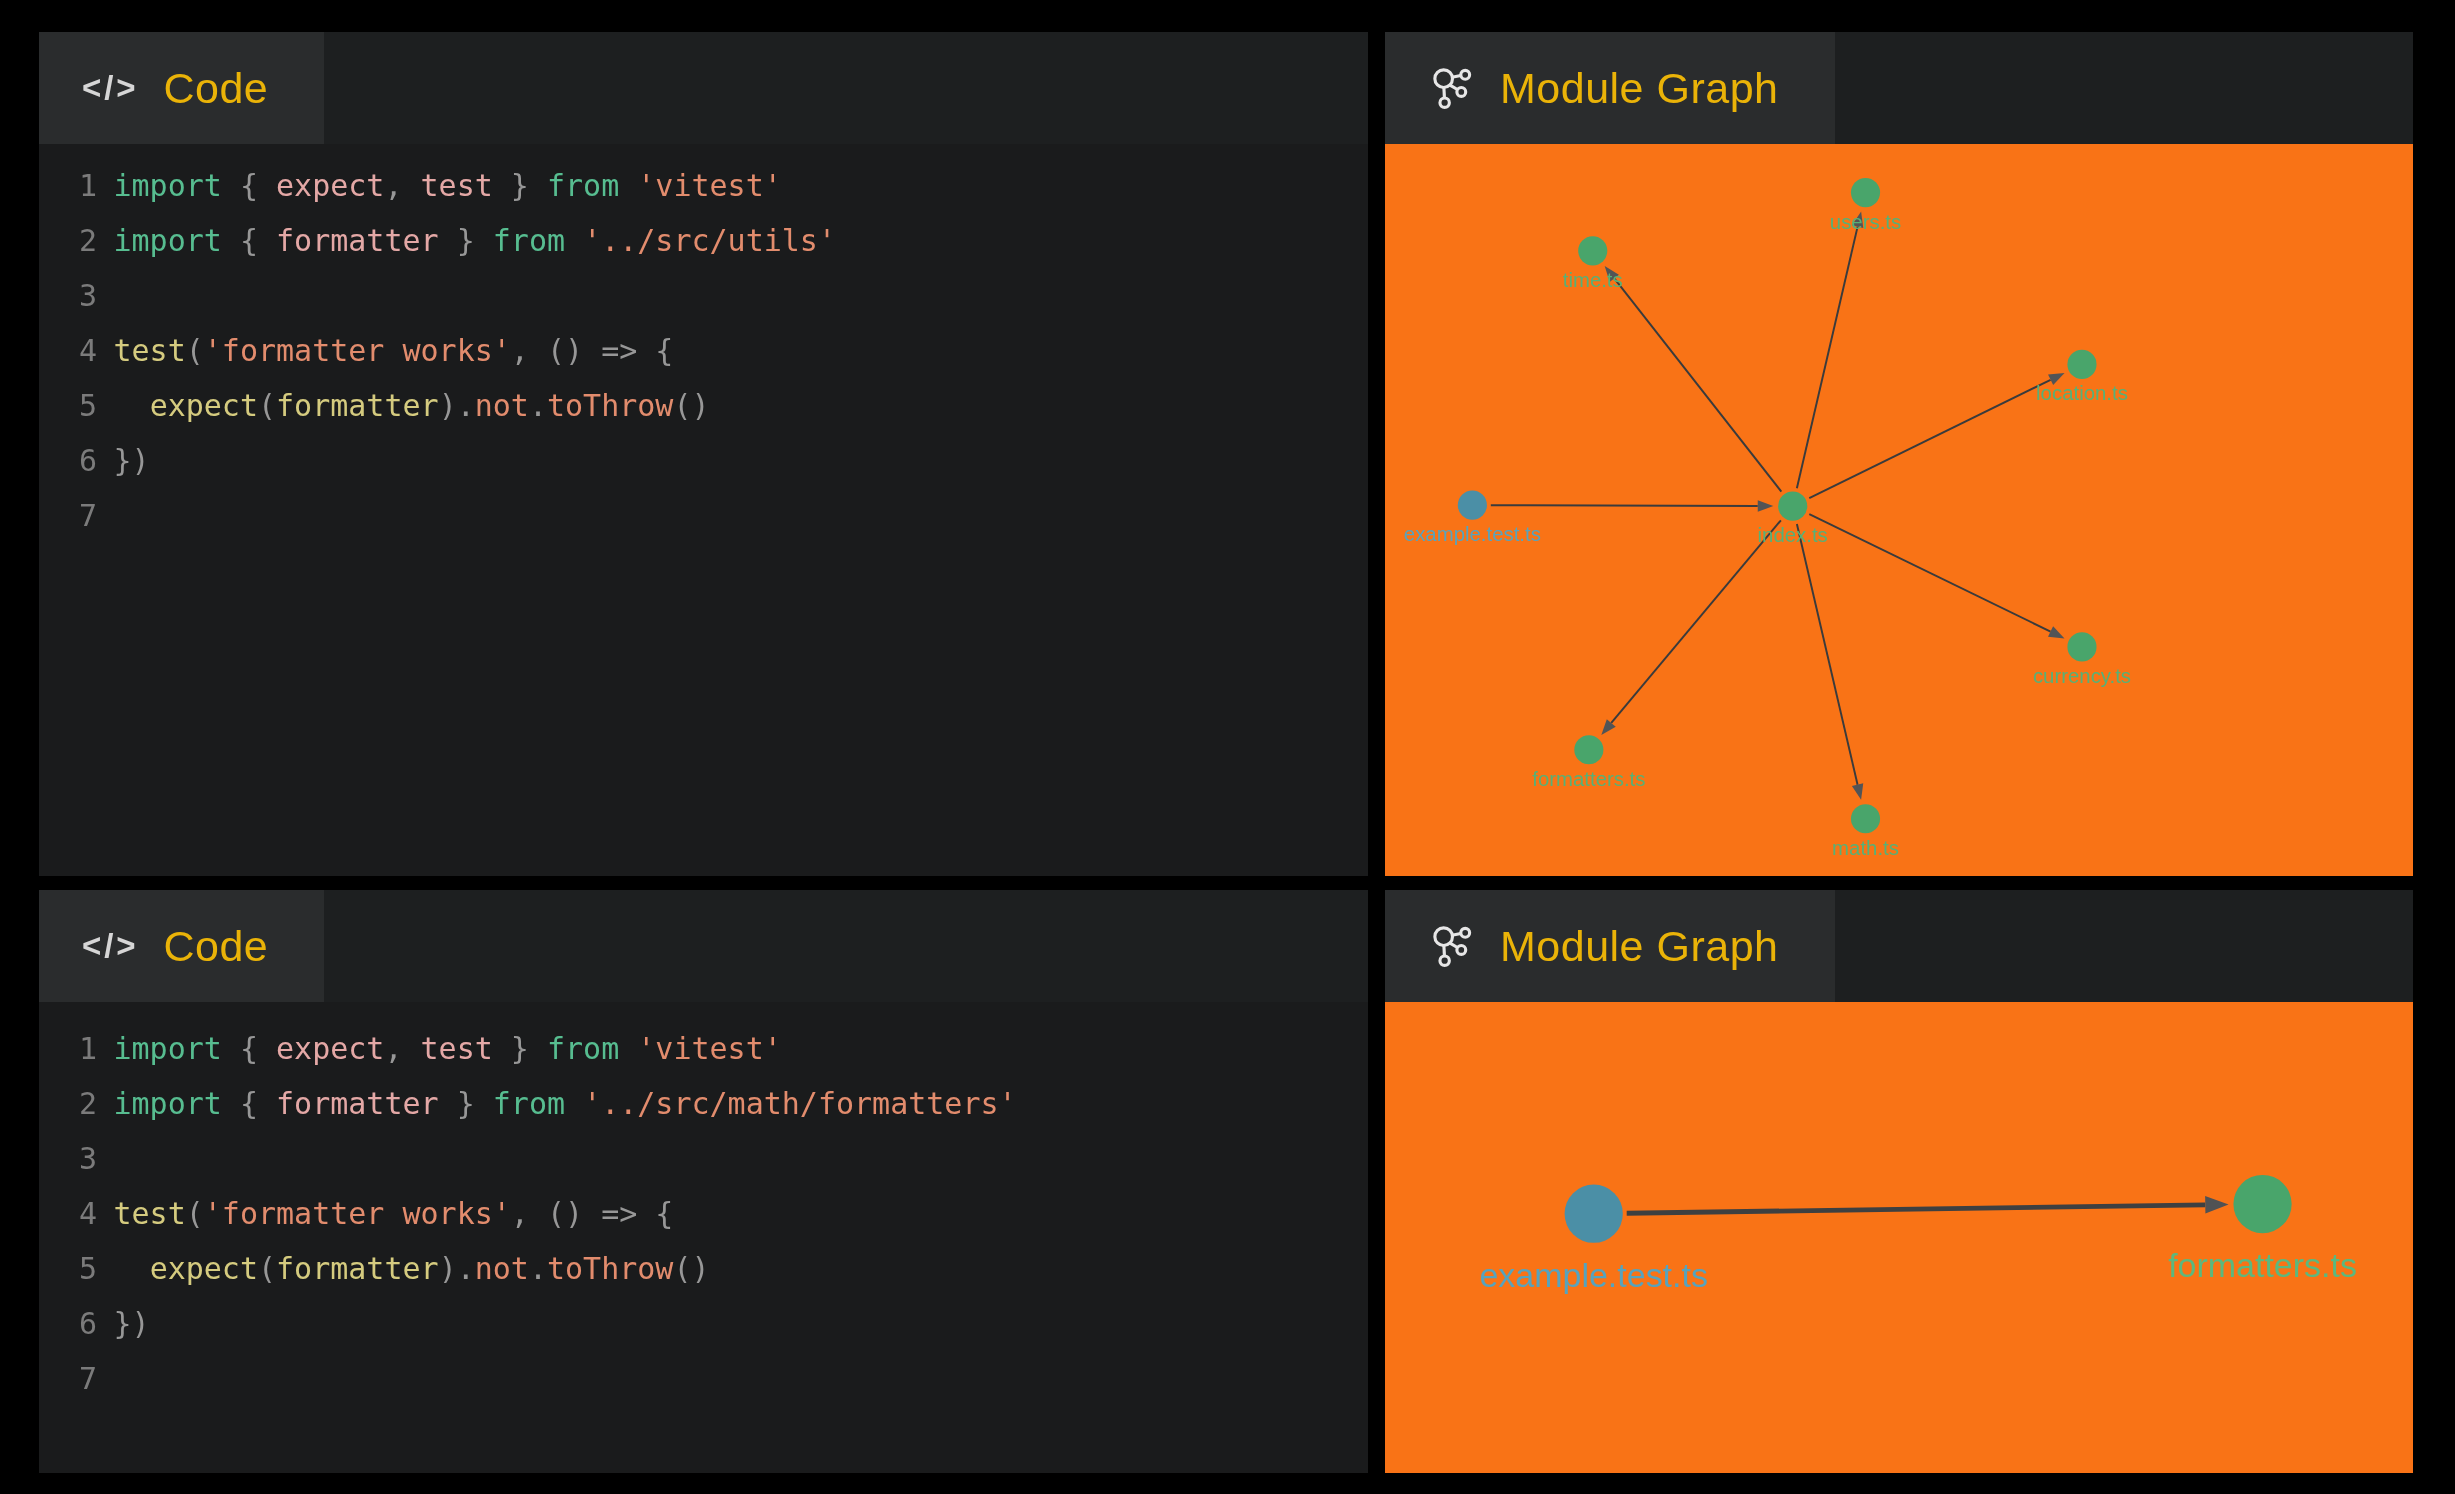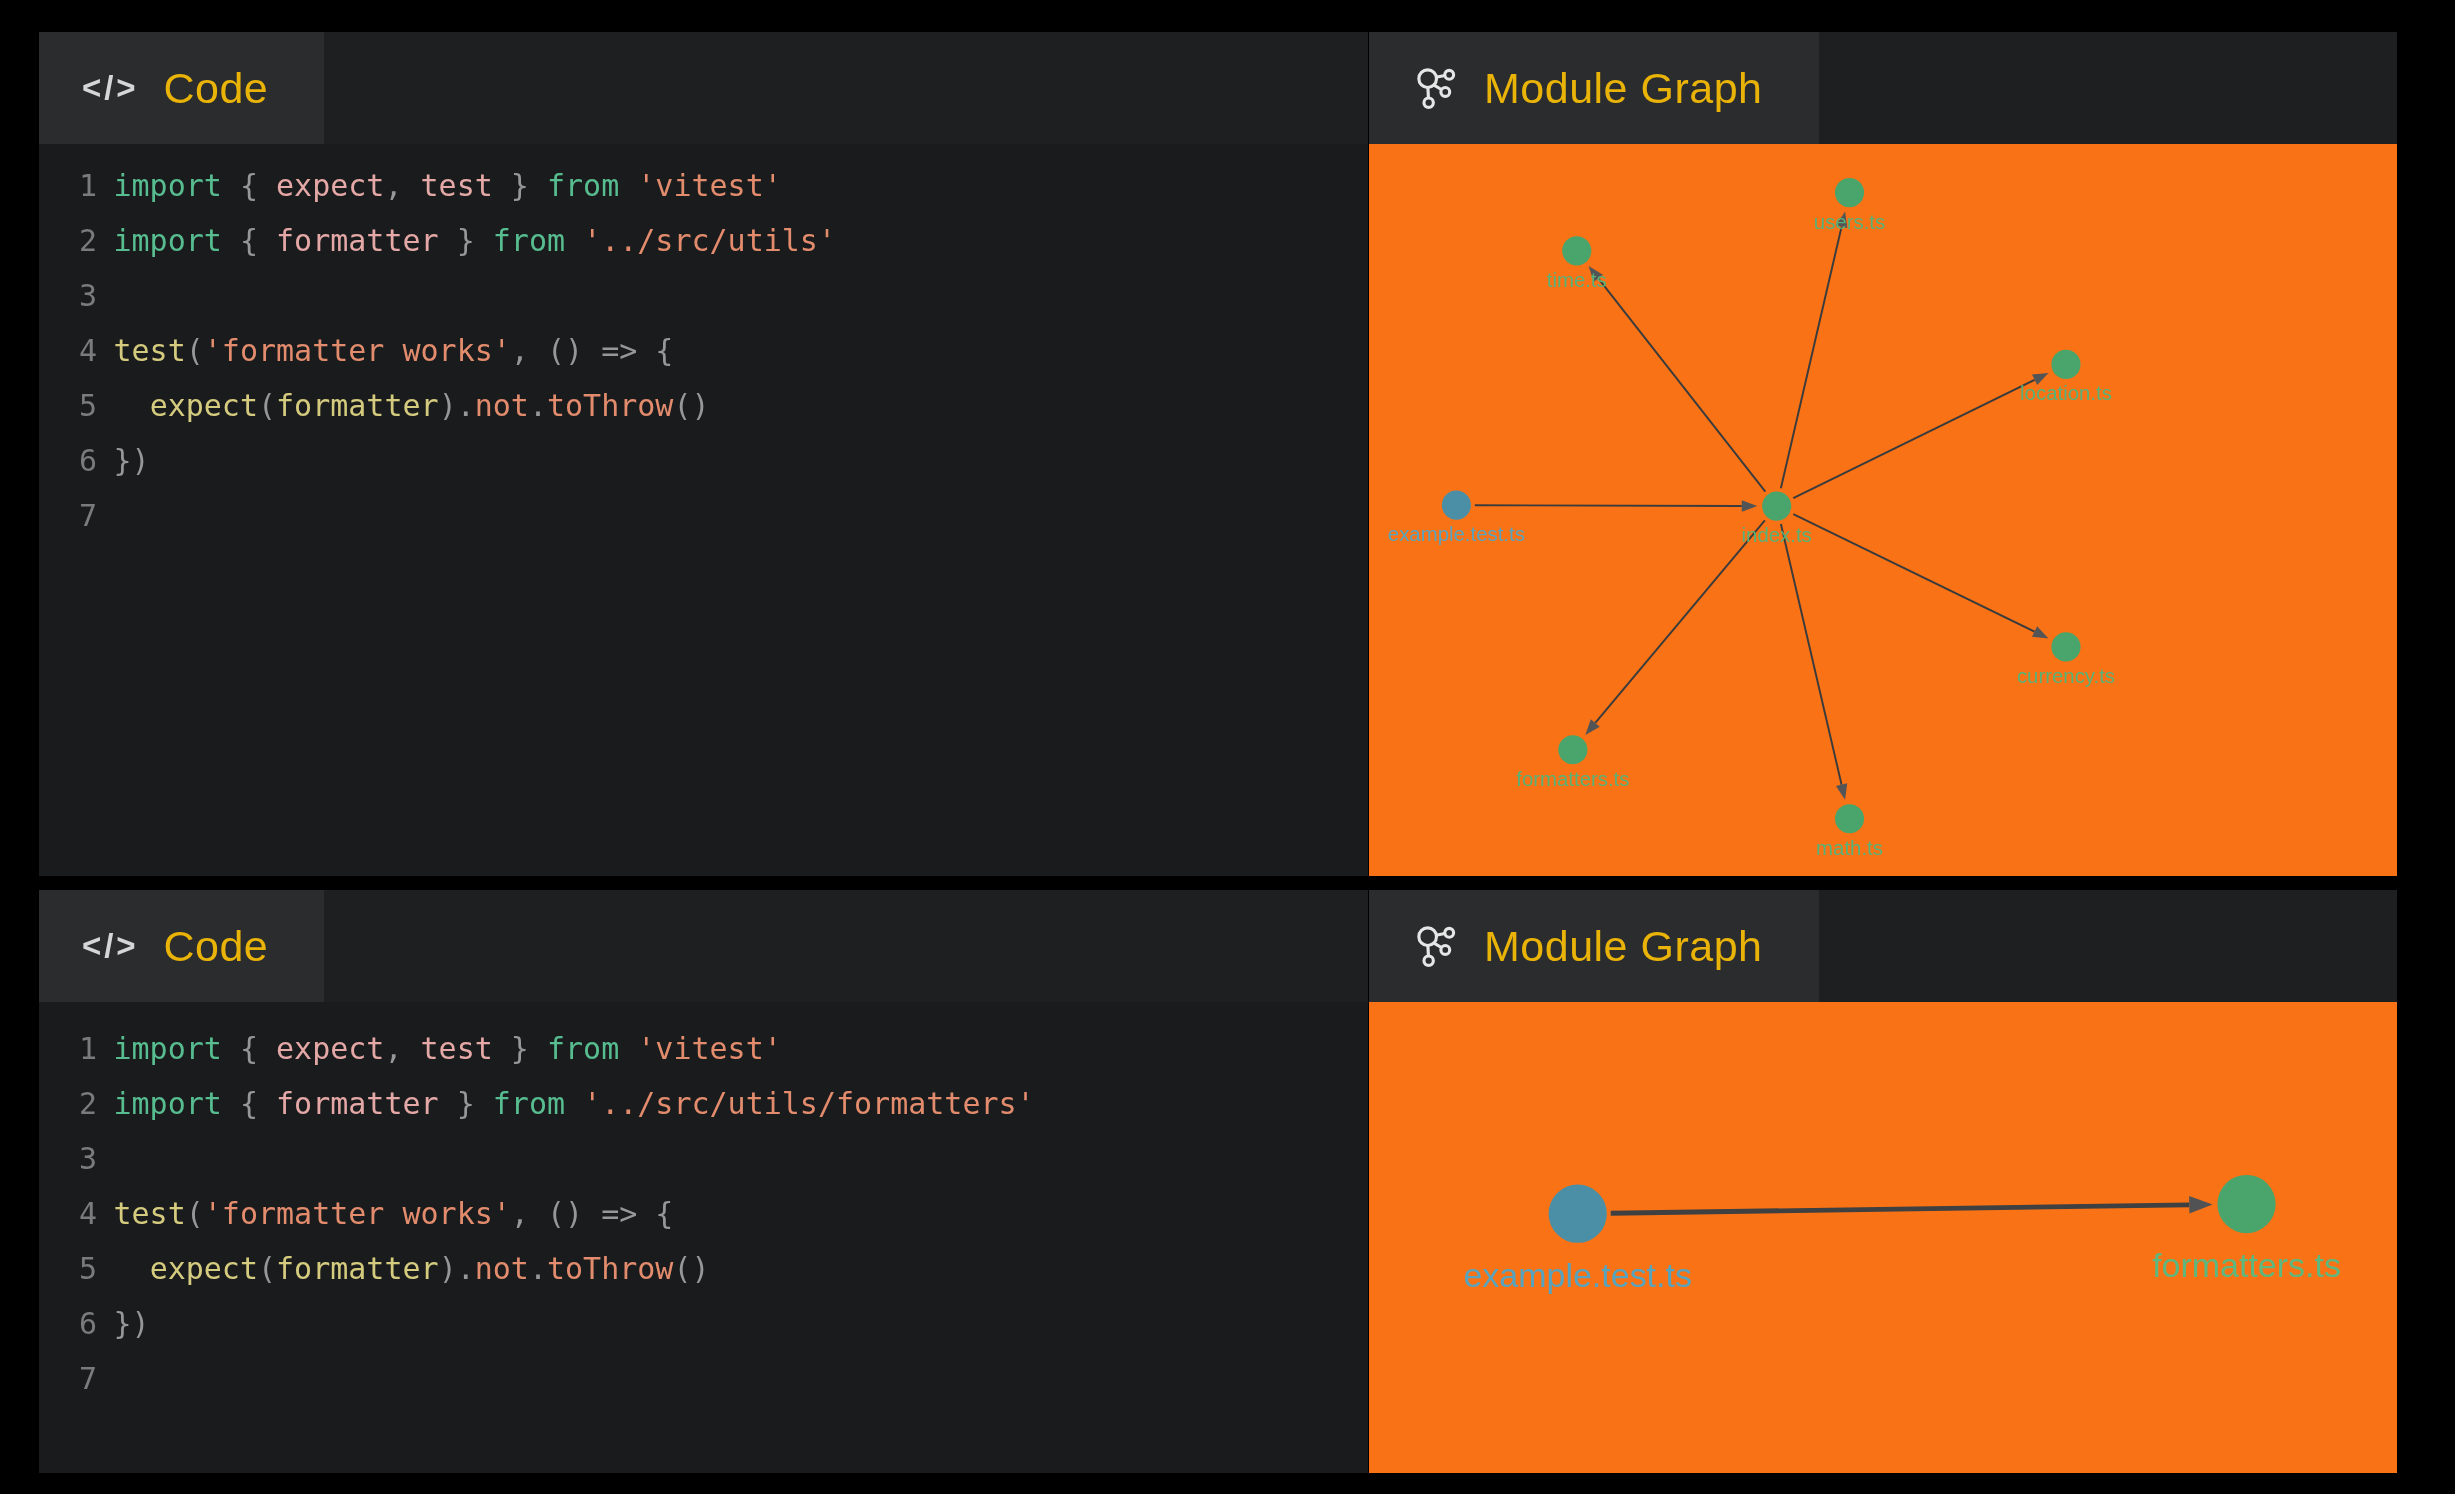--- a/index.html
+++ b/index.html
@@ -3,21 +3,21 @@
 <meta charset="utf-8">
 <style>
   html,body{margin:0;padding:0;background:#000;}
   body{width:2455px;height:1494px;position:relative;overflow:hidden;
        font-family:"Liberation Sans",sans-serif;}
   .stage{position:absolute;left:39px;top:32px;width:2361px;height:1441px;}
   .row{position:absolute;left:0;width:2361px;display:flex;}
   .row-1{top:0;height:844px;}
   .row-2{top:858px;height:583px;}
   .col-code{width:1329px;flex:none;display:flex;flex-direction:column;}
-  .col-graph{width:1028px;flex:none;margin-left:1px;display:flex;flex-direction:column;}
+  .col-graph{width:1028px;flex:none;margin-left:17px;display:flex;flex-direction:column;}
   .panel-header{height:112px;flex:none;background:#1d1f20;display:flex;align-items:stretch;}
   .tab{background:#2a2c2d;display:flex;align-items:center;gap:25px;padding:0 56px 0 43px;}
   .tab-label{font-size:43px;color:#eab308;letter-spacing:0.5px;white-space:nowrap;}
   .code-glyph{font-size:33px;color:#d6d6d6;letter-spacing:2.9px;font-weight:bold;
               font-family:"Liberation Sans",sans-serif;}
   .code-body{flex:1;background:#1a1b1c;padding-top:13.6px;
              font-family:"DejaVu Sans Mono",monospace;font-size:30px;line-height:55px;}
   .row-2 .code-body{padding-top:19.4px;}
   .code-line{display:flex;height:55px;}
   .ln{width:58px;flex:none;text-align:right;color:#7b7b7b;}
@@ -137,21 +137,21 @@
           <span class="tab-label">Code</span>
         </div>
       </div>
       <div class="code-body">
           <div class="code-line">
             <span class="ln">1</span>
             <span class="code-text"><span class="tk-kw">import</span><span class="tk-punc"> { </span><span class="tk-id">expect</span><span class="tk-punc">, </span><span class="tk-id">test</span><span class="tk-punc"> } </span><span class="tk-kw">from</span><span class="tk-plain"> </span><span class="tk-str">'vitest'</span></span>
           </div>
           <div class="code-line">
             <span class="ln">2</span>
-            <span class="code-text"><span class="tk-kw">import</span><span class="tk-punc"> { </span><span class="tk-id">formatter</span><span class="tk-punc"> } </span><span class="tk-kw">from</span><span class="tk-plain"> </span><span class="tk-str">'../src/utils/formatters'</span></span>
+            <span class="code-text"><span class="tk-kw">import</span><span class="tk-punc"> { </span><span class="tk-id">formatter</span><span class="tk-punc"> } </span><span class="tk-kw">from</span><span class="tk-plain"> </span><span class="tk-str">'../src/math/formatters'</span></span>
           </div>
           <div class="code-line">
             <span class="ln">3</span>
             <span class="code-text"></span>
           </div>
           <div class="code-line">
             <span class="ln">4</span>
             <span class="code-text"><span class="tk-fn">test</span><span class="tk-punc">(</span><span class="tk-str">'formatter works'</span><span class="tk-punc">, () =&gt; {</span></span>
           </div>
           <div class="code-line">

